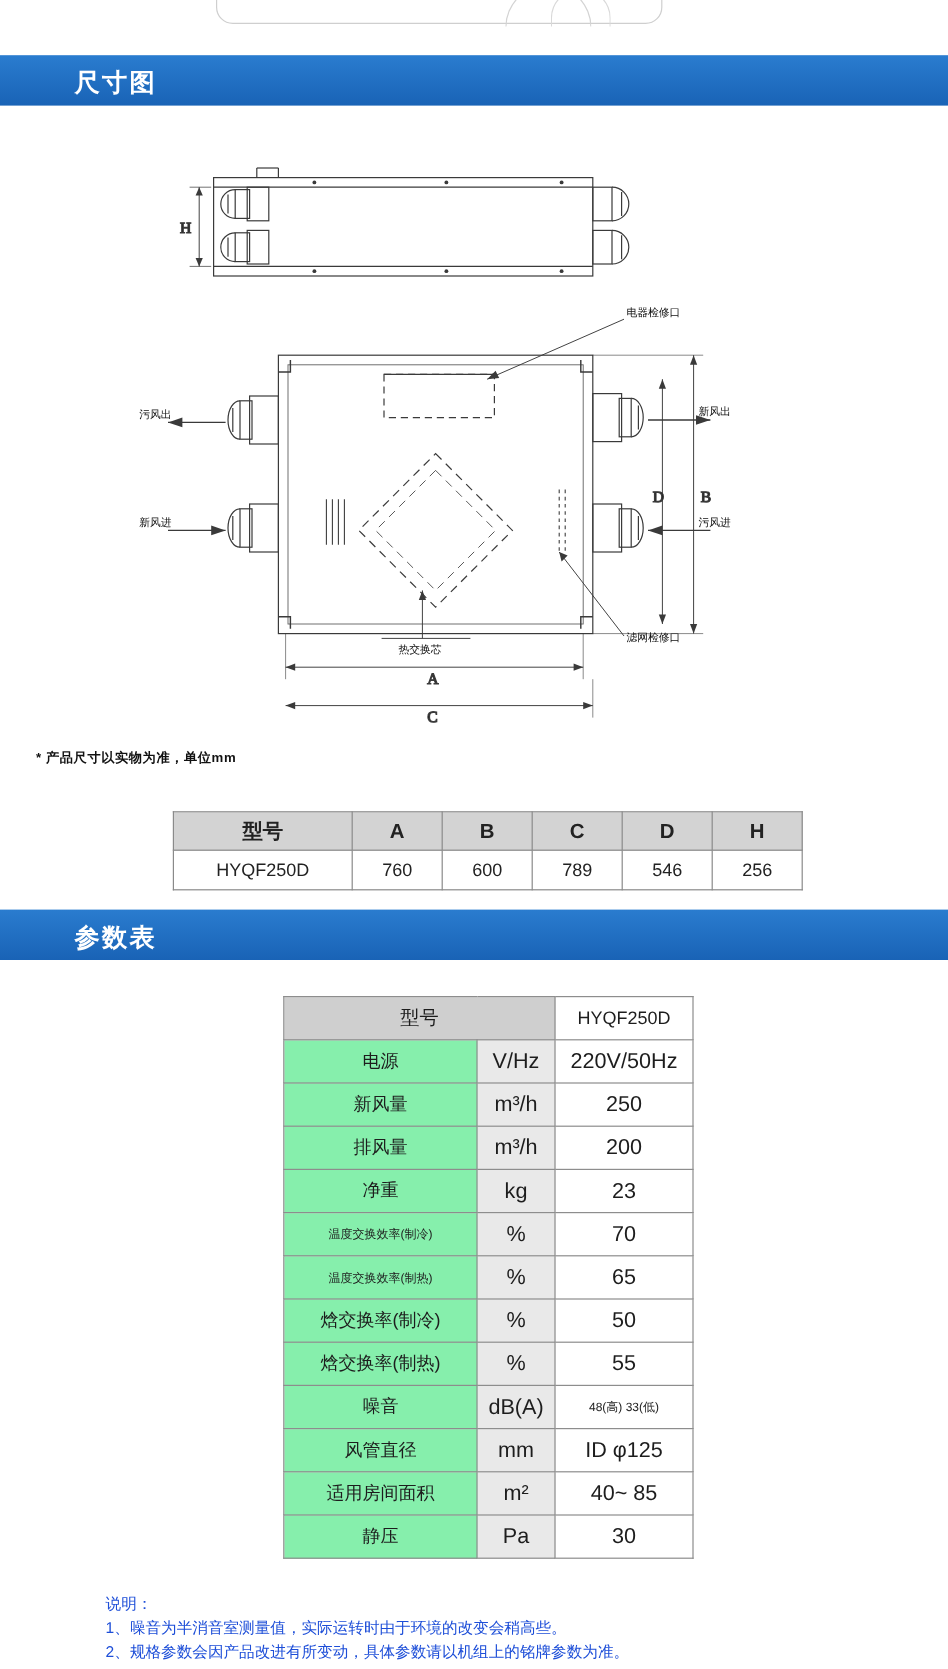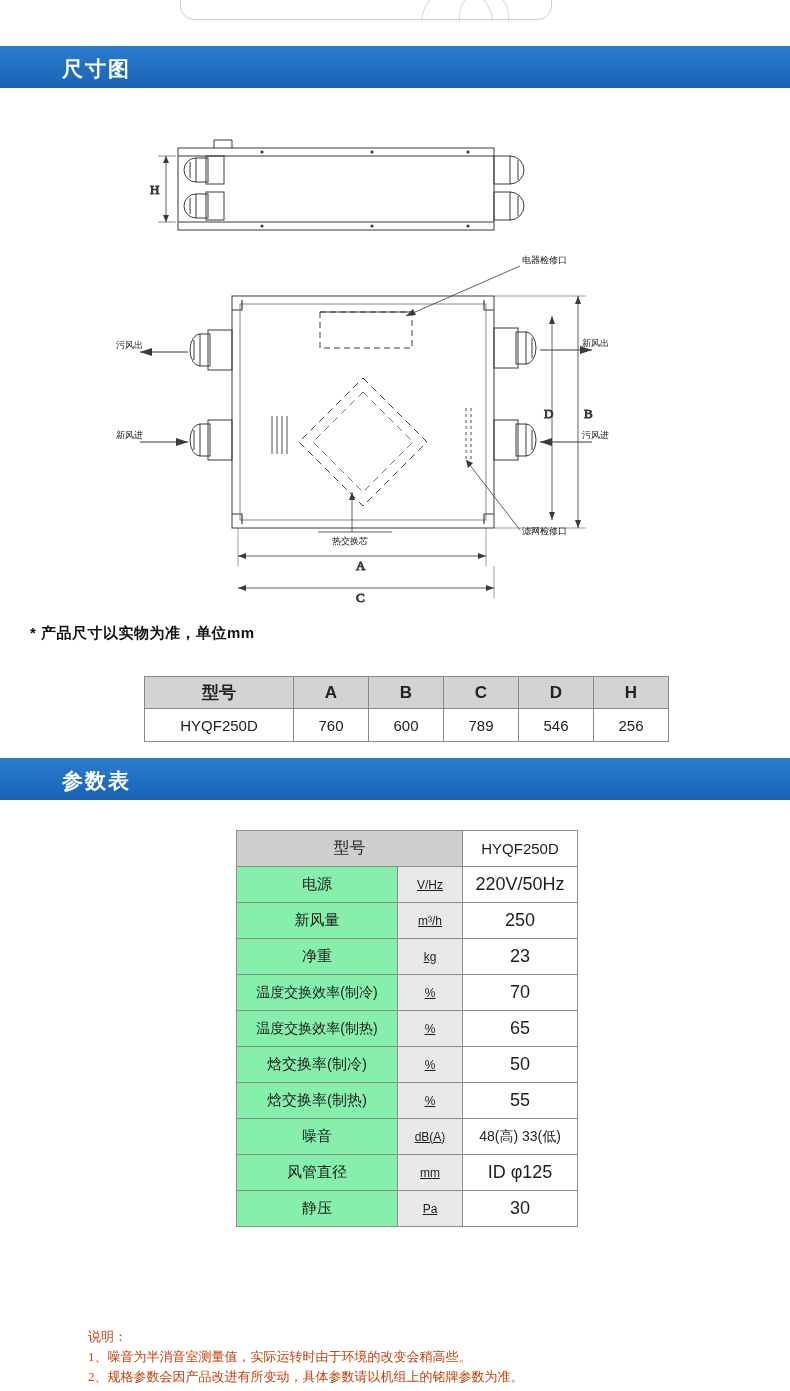--- a/index.html
+++ b/index.html
@@ -84,21 +84,21 @@
     width: 790px;
     height: 520px;
   }
   .drawing svg { display: block; }
 
   
   .dim-note {
     position: absolute;
     left: 30px;
     top: 624px;
-    font-size: 15px;
+    font-size: 11px;
     font-weight: bold;
     color: #111;
     letter-spacing: 0.5px;
   }
 
   
   .dim-table {
     position: absolute;
     left: 144px;
     top: 676px;
@@ -134,42 +134,41 @@
     border-collapse: collapse;
     font-size: 14px;
   }
   .param-table td {
     border: 1px solid #8d8d8d;
     text-align: center;
     height: 33px;
     color: #1d1d1d;
   }
   .param-table .c-name   { width: 158px; background: #86efac; font-size: 15px; }
-  .param-table .c-unit   { width: 62px;  background: #e9e9e9; font-size: 12px; text-decoration: underline; }
+  .param-table .c-unit   { width: 62px;  background: #e9e9e9; font-size: 18px; }
   .param-table .c-val    { width: 112px; background: #ffffff; font-size: 18px; }
   .param-table .head-name {
     background: #cfcfcf;
     font-size: 16px;
     font-weight: normal;
   }
   .param-table .head-val {
     background: #ffffff;
     font-size: 15px;
   }
-  .param-table .small { font-size: 14px; }
+  .param-table .small { font-size: 10px; }
 
   
   .notes {
     position: absolute;
     left: 88px;
     top: 1327px;
     font-size: 13px;
     line-height: 20px;
-    color: #c2410c;
-    font-family: Liberation Serif, serif;
+    color: #1d4ed8;
   }
   .notes div { white-space: nowrap; }
 
   
   .lbl { font-family: "Liberation Sans", sans-serif; font-size: 9px; fill: #111; }
   .lbl-dim { font-family: "Liberation Serif", serif; font-size: 13px; fill: #111; }
 </style>
 </head>
 <body>
 
@@ -371,20 +370,25 @@
       <td class="c-name">电源</td>
       <td class="c-unit">V/Hz</td>
       <td class="c-val">220V/50Hz</td>
     </tr>
     <tr>
       <td class="c-name">新风量</td>
       <td class="c-unit">m³/h</td>
       <td class="c-val">250</td>
     </tr>
     <tr>
+      <td class="c-name">排风量</td>
+      <td class="c-unit">m³/h</td>
+      <td class="c-val">200</td>
+    </tr>
+    <tr>
       <td class="c-name">净重</td>
       <td class="c-unit">kg</td>
       <td class="c-val">23</td>
     </tr>
     <tr>
       <td class="c-name small">温度交换效率(制冷)</td>
       <td class="c-unit">%</td>
       <td class="c-val">70</td>
     </tr>
     <tr>
@@ -404,20 +408,25 @@
     </tr>
     <tr>
       <td class="c-name">噪音</td>
       <td class="c-unit">dB(A)</td>
       <td class="c-val small">48(高) 33(低)</td>
     </tr>
     <tr>
       <td class="c-name">风管直径</td>
       <td class="c-unit">mm</td>
       <td class="c-val">ID φ125</td>
+    </tr>
+    <tr>
+      <td class="c-name">适用房间面积</td>
+      <td class="c-unit">m²</td>
+      <td class="c-val">40~ 85</td>
     </tr>
     <tr>
       <td class="c-name">静压</td>
       <td class="c-unit">Pa</td>
       <td class="c-val">30</td>
     </tr>
   </tbody>
 </table>
 
 <div class="notes">

